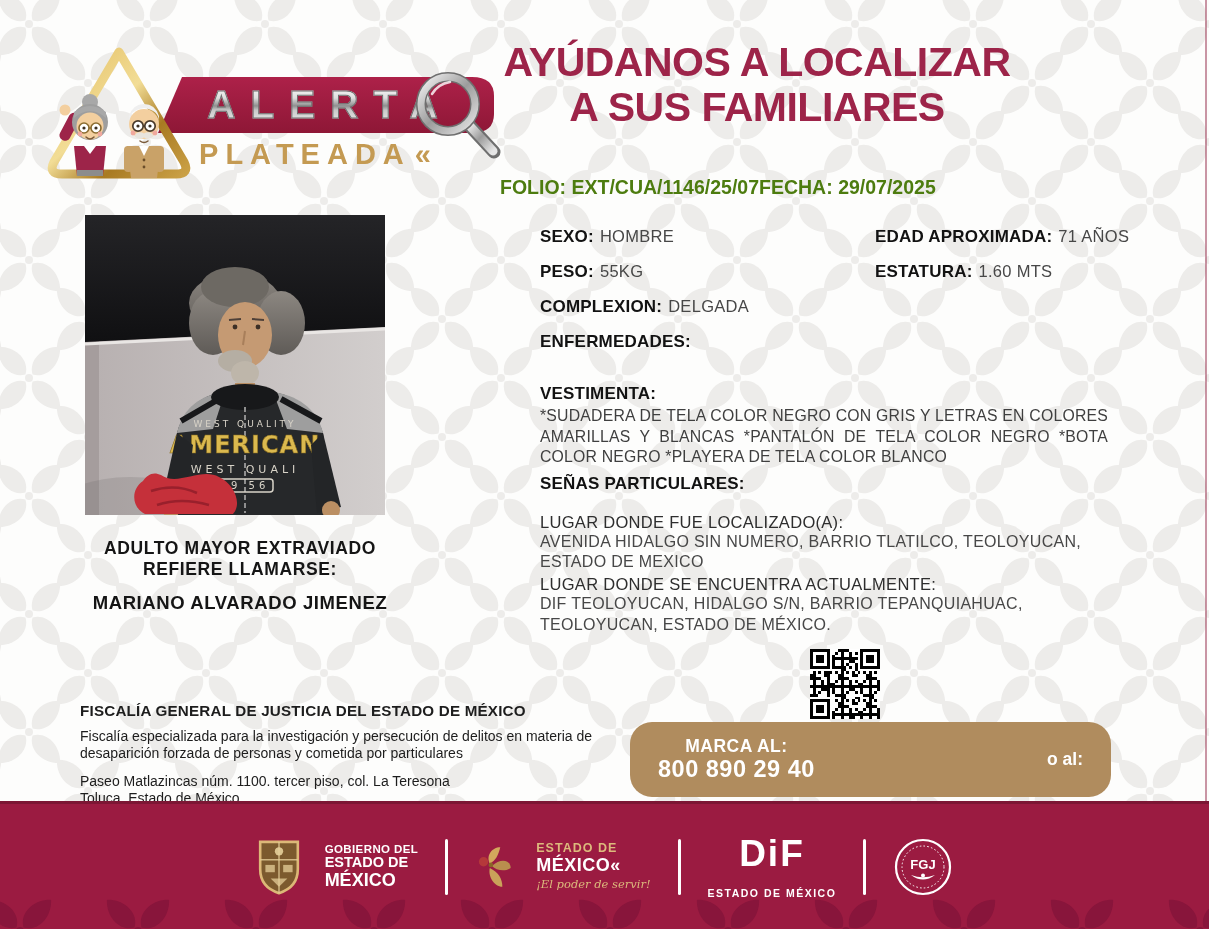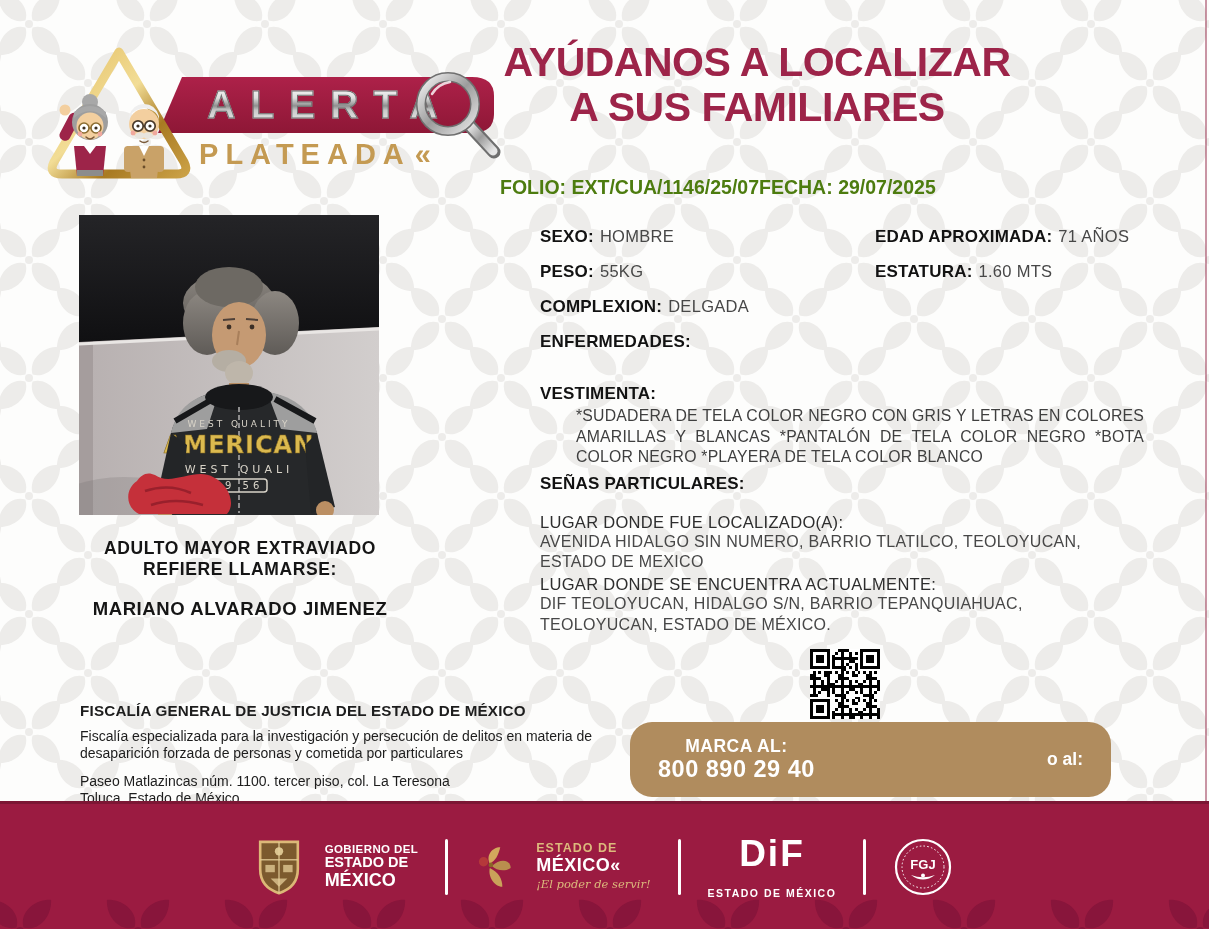--- a/index.html
+++ b/index.html
@@ -30,32 +30,32 @@
   .plateada .chev { letter-spacing:0; margin-left:4px; font-weight:900; }
   .magnifier { position:absolute; left:408px; top:64px; width:100px; height:100px; z-index:4; }
 
   .title-block { position:absolute; left:462px; top:40px; width:590px; text-align:center; z-index:2; }
   .title-line { font-size:41px; line-height:45px; font-weight:900; color:#9d2449; letter-spacing:-0.5px; }
 
   .folio-row { position:absolute; left:500px; top:176px; width:650px; z-index:2;
     display:flex; justify-content:flex-start; font-size:19.5px; font-weight:800; color:#4d7c0f; }
 
   
-  .photo-frame { position:absolute; left:79px; top:215px; width:300px; height:376px; z-index:2;border-radius:21px; }
+  .photo-frame { position:absolute; left:85px; top:215px; width:300px; height:376px; z-index:2;border-radius:21px; }
   .photo-caption { position:absolute; left:60px; top:538px; width:360px; text-align:center; z-index:2; }
   .cap-line { font-size:17.5px; line-height:21px; font-weight:800; letter-spacing:.6px; color:#151515; }
-  .cap-name { margin-top:18px; font-size:18.5px; font-weight:800; letter-spacing:.6px; color:#151515; }
+  .cap-name { margin-top:12px; font-size:18.5px; font-weight:800; letter-spacing:.6px; color:#151515; }
 
   
   .info { position:absolute; left:540px; top:220px; width:592px; z-index:2; }
   .info-item { position:absolute; white-space:nowrap; }
   .label  { font-weight:700; font-size:17px; color:#121212; letter-spacing:.2px;margin-top:40px; }
   .value  { font-weight:400; font-size:16.5px; color:#474747; letter-spacing:.3px; margin-left:6px; }
   .para   { font-weight:400; font-size:15.8px; line-height:20.5px; color:#3f3f3f;
-            text-align:justify; letter-spacing:.2px;margin-left:36px; }
+            text-align:justify; letter-spacing:.2px; }
   .loc-label { font-weight:400; font-size:16.5px; color:#2e2e2e; letter-spacing:.3px; }
   .loc-text  { font-weight:400; font-size:16px; line-height:19.5px; color:#474747; letter-spacing:.3px; }
 
   .qr { position:absolute; left:810px; top:649px; width:70px; height:70px; z-index:2; }
 
   
   .phone-bar { position:absolute; left:630px; top:722px; width:481px; height:75px; z-index:2;
     background:#b08c5e; border-radius:22px; display:flex; align-items:center;
     justify-content:space-between; padding:0 28px; color:#fff; }
   .pb-col { display:flex; flex-direction:column; align-items:center; line-height:1.15; }

